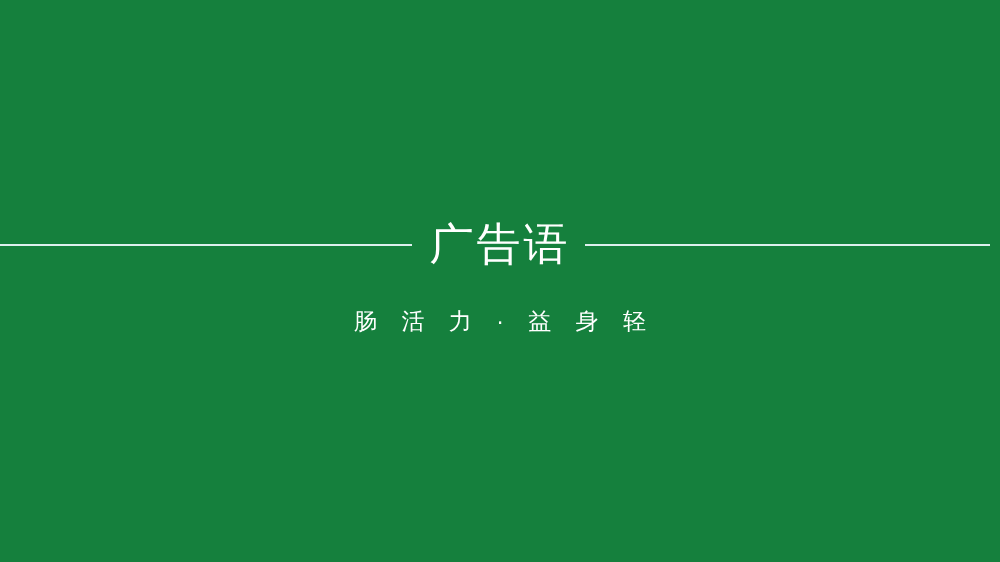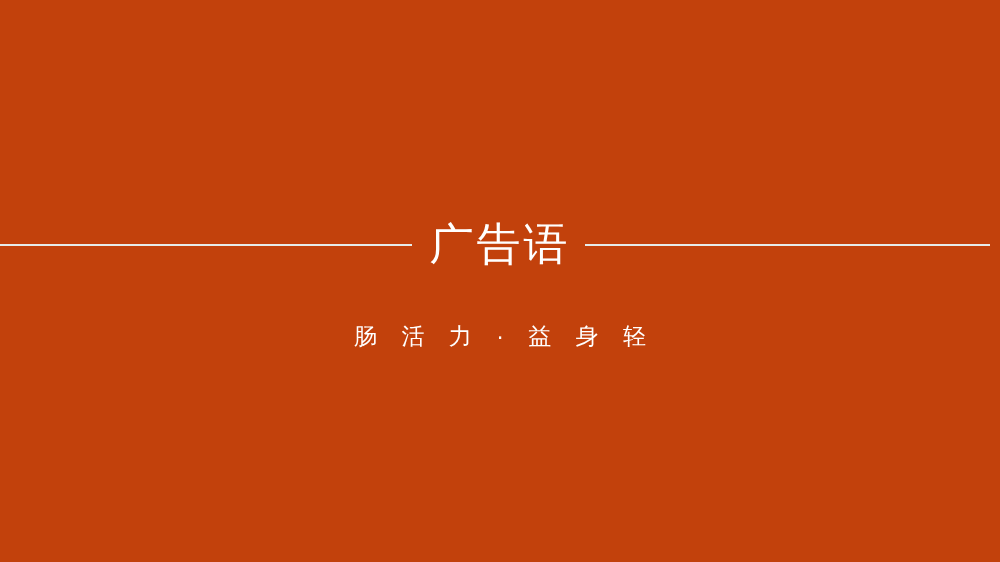--- a/index.html
+++ b/index.html
@@ -10,21 +10,21 @@
     width: 1000px;
     height: 562px;
     overflow: hidden;
     font-family: "Liberation Sans", "DejaVu Sans", sans-serif;
   }
 
   #slide {
     position: relative;
     width: 1000px;
     height: 562px;
-    background: #c2410c;
+    background: #15803d;
     overflow: hidden;
   }
 
   
   .rule {
     position: absolute;
     top: 244px;
     height: 2px;
     background: #e8f6f8;
     opacity: 0.95;
@@ -54,21 +54,21 @@
     color: #ffffff;
     letter-spacing: 3px;
     padding: 0 22px;
     white-space: nowrap;
   }
 
   
   .subtitle-wrap {
     position: absolute;
     left: 0;
-    top: 318px;
+    top: 303px;
     width: 1000px;
     text-align: center;
   }
   .subtitle {
     display: inline-block;
     font-size: 23px;
     line-height: 36px;
     font-weight: 300;
     color: #ffffff;
     letter-spacing: 9px;

